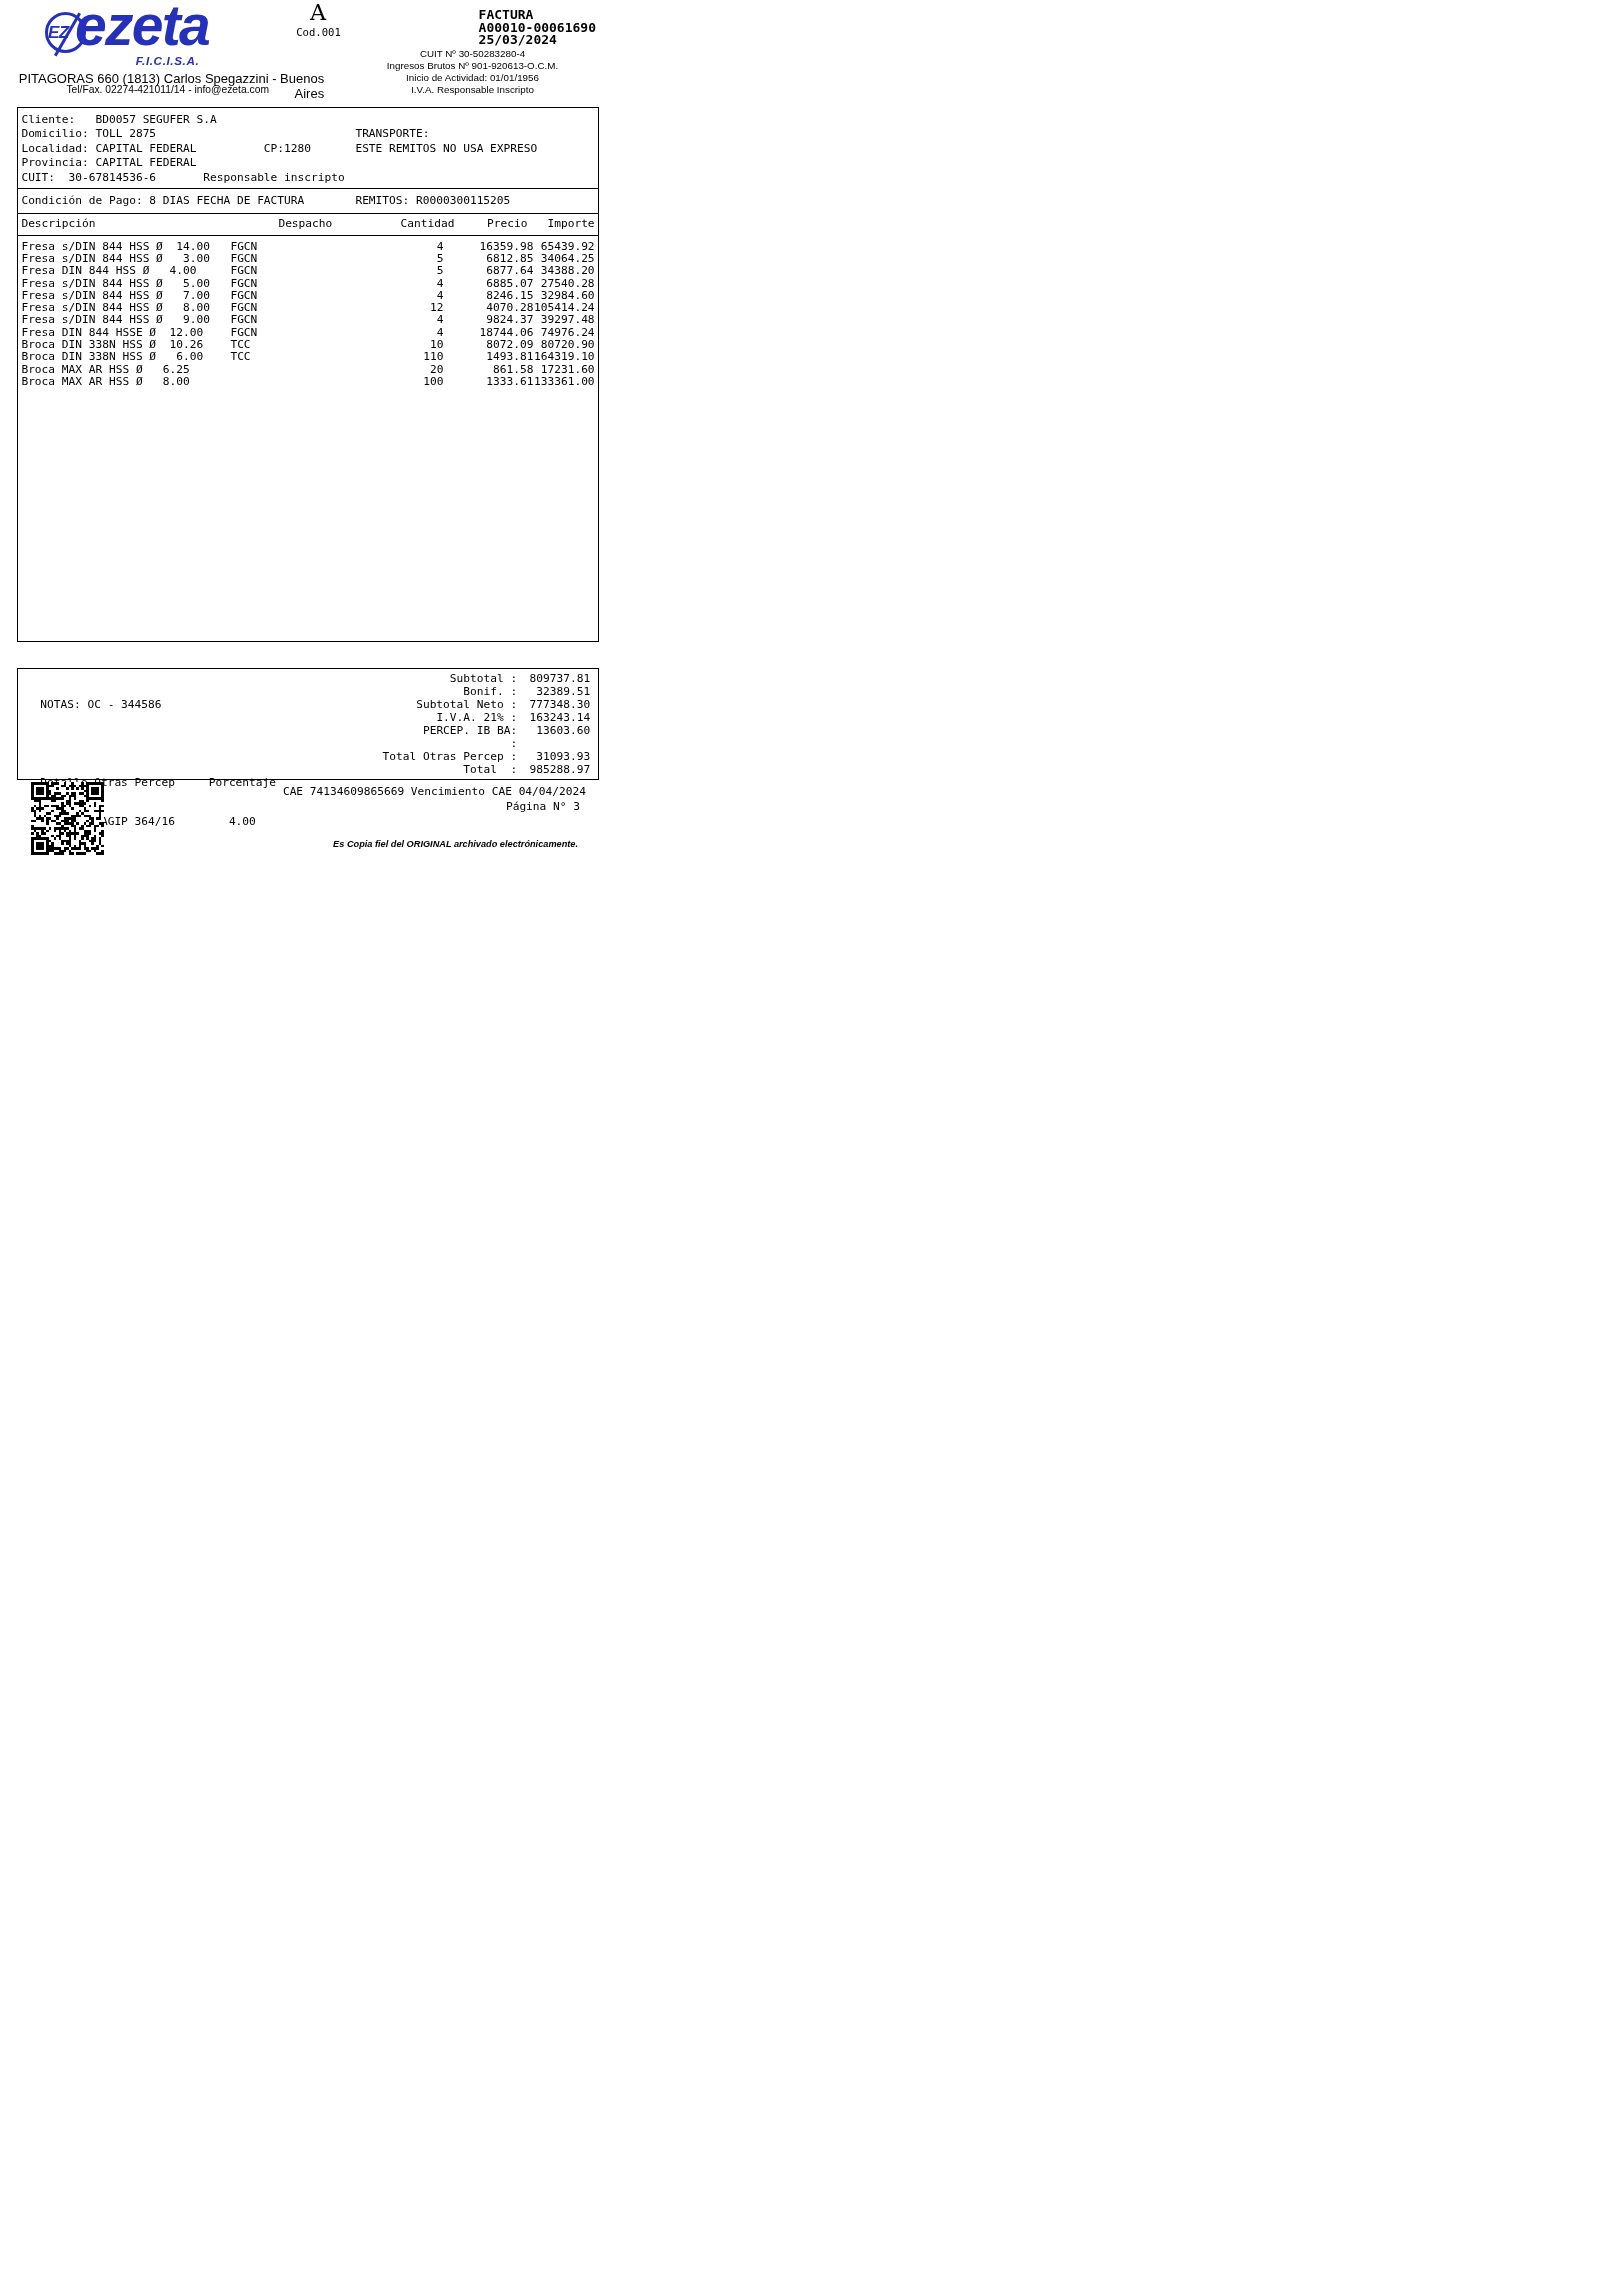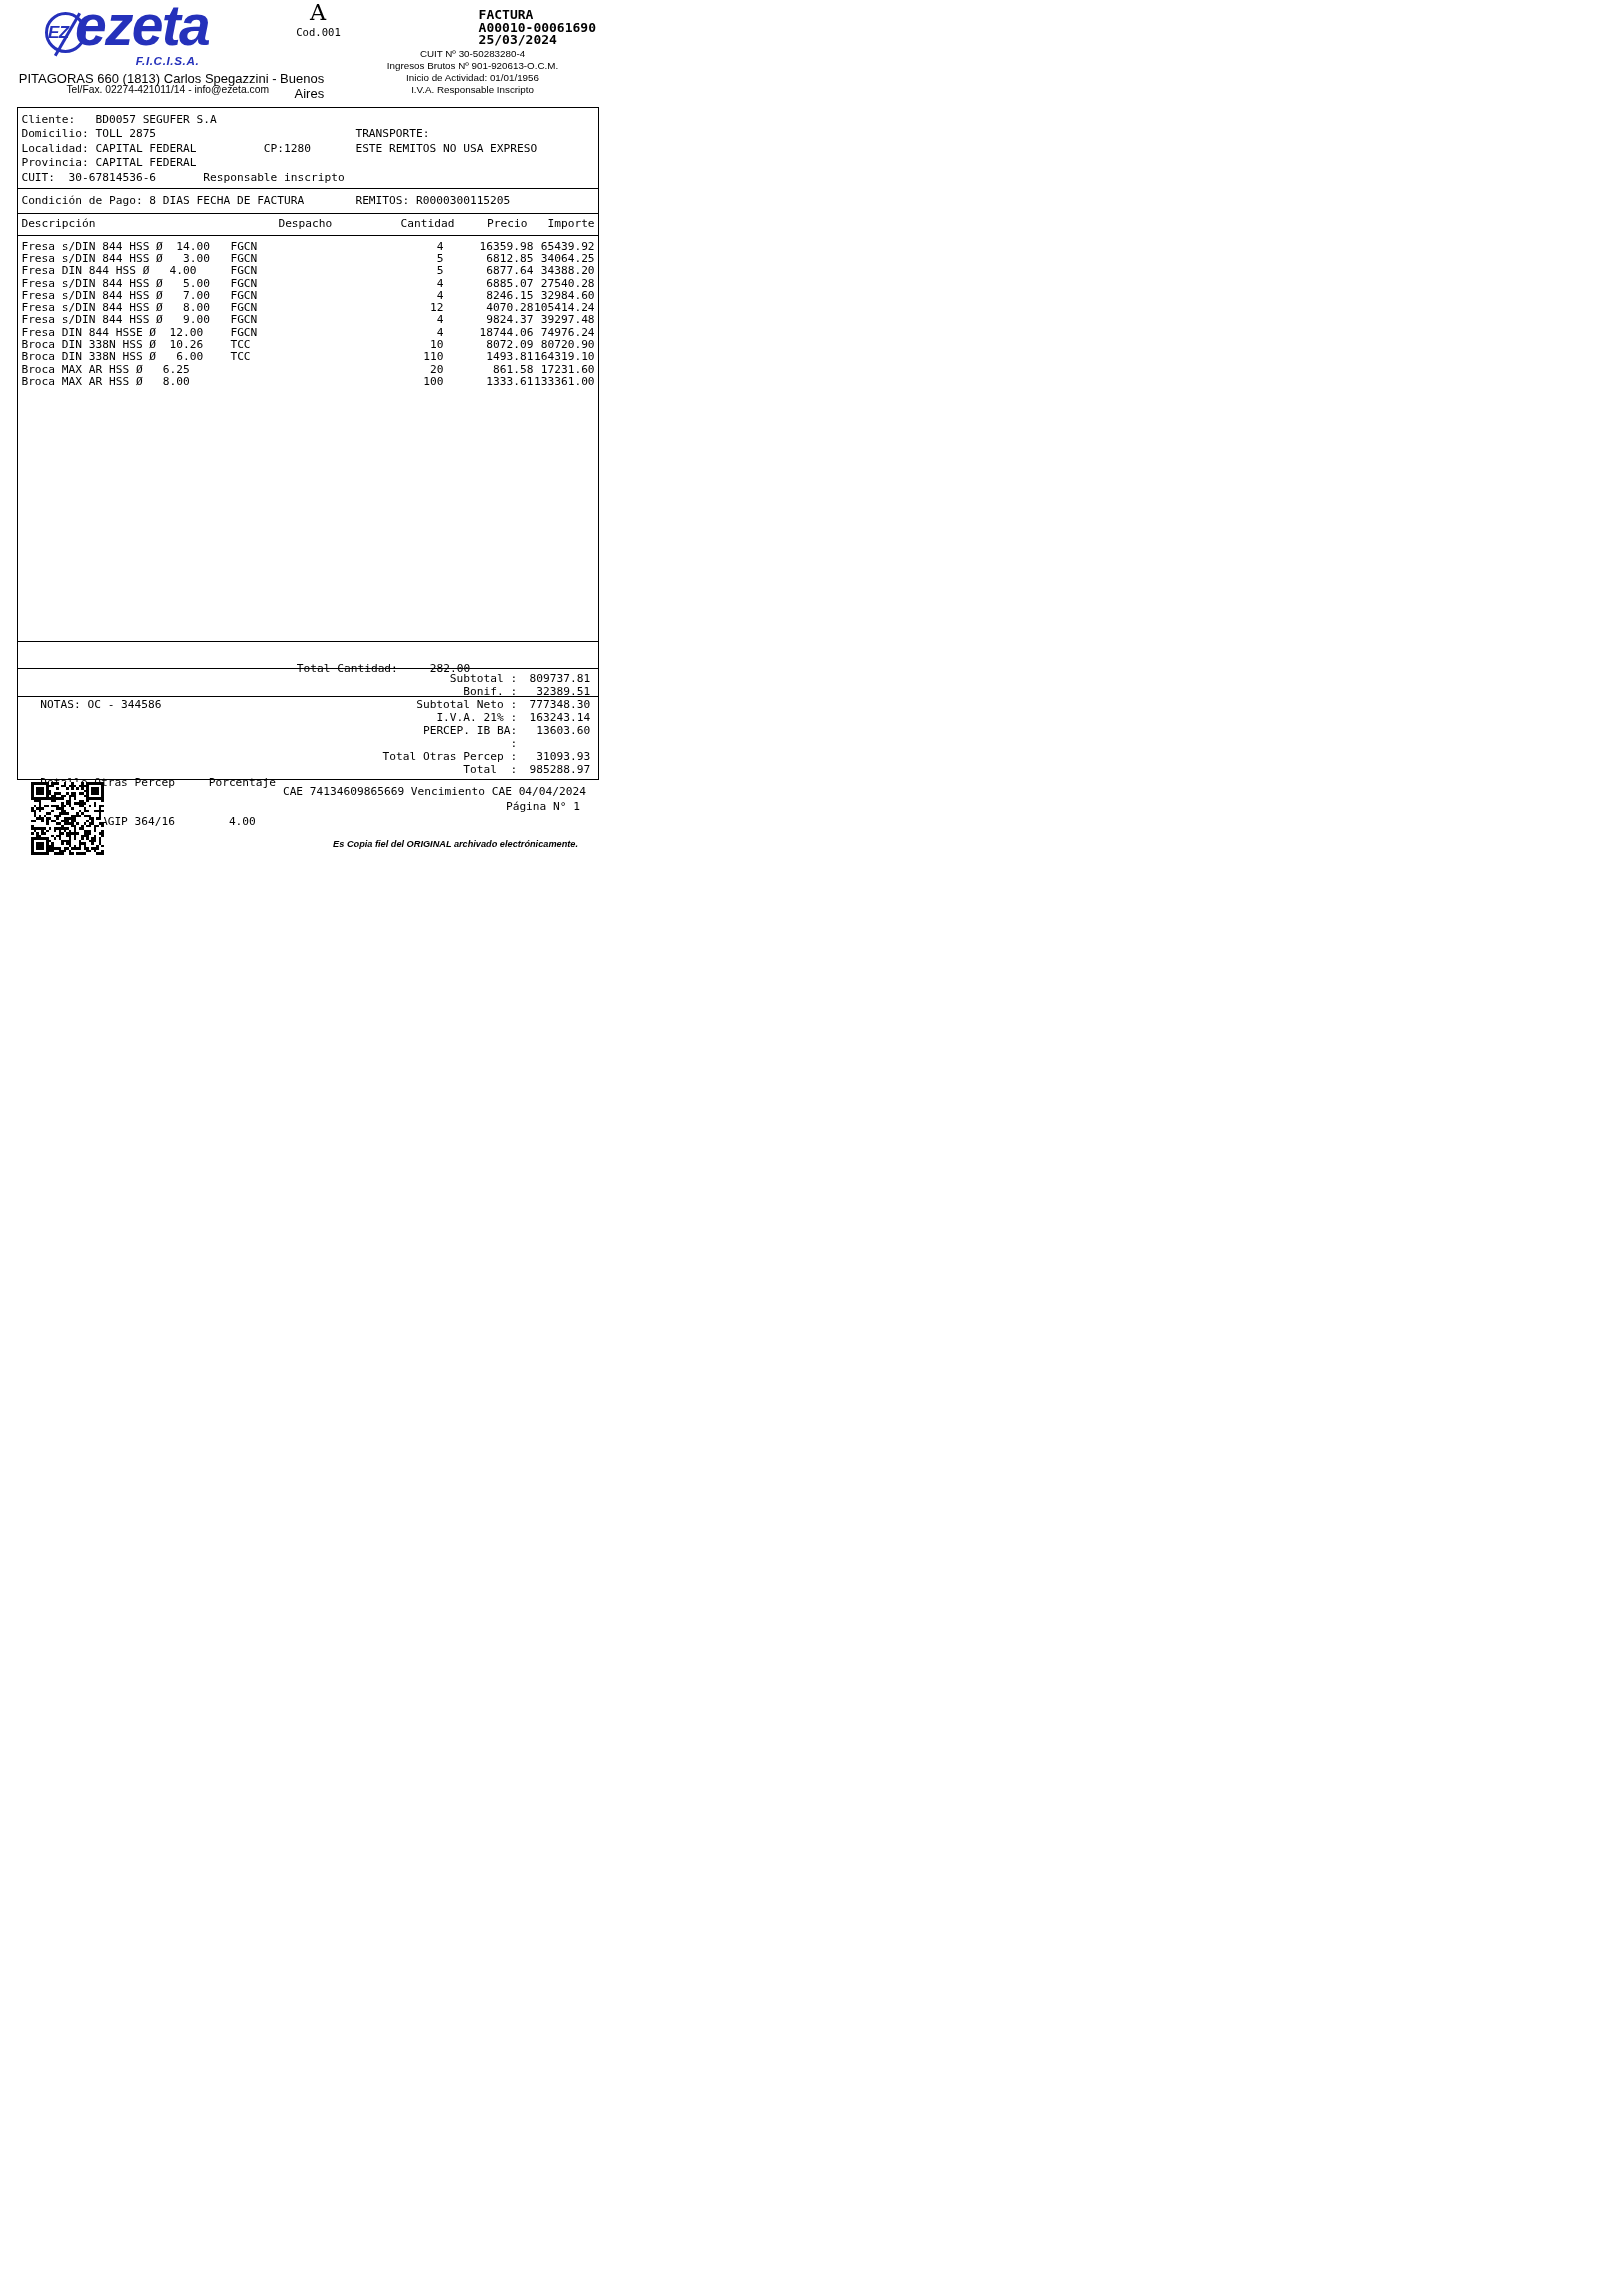--- a/index.html
+++ b/index.html
@@ -131,23 +131,20 @@
         <div class="irow"><span>Fresa s/DIN 844 HSS Ø   7.00</span><span>FGCN</span><span class="num">4</span><span class="num">8246.15</span><span class="num">32984.60</span></div>
         <div class="irow"><span>Fresa s/DIN 844 HSS Ø   8.00</span><span>FGCN</span><span class="num">12</span><span class="num">4070.28</span><span class="num">105414.24</span></div>
         <div class="irow"><span>Fresa s/DIN 844 HSS Ø   9.00</span><span>FGCN</span><span class="num">4</span><span class="num">9824.37</span><span class="num">39297.48</span></div>
         <div class="irow"><span>Fresa DIN 844 HSSE Ø  12.00</span><span>FGCN</span><span class="num">4</span><span class="num">18744.06</span><span class="num">74976.24</span></div>
         <div class="irow"><span>Broca DIN 338N HSS Ø  10.26</span><span>TCC</span><span class="num">10</span><span class="num">8072.09</span><span class="num">80720.90</span></div>
         <div class="irow"><span>Broca DIN 338N HSS Ø   6.00</span><span>TCC</span><span class="num">110</span><span class="num">1493.81</span><span class="num">164319.10</span></div>
         <div class="irow"><span>Broca MAX AR HSS Ø   6.25</span><span></span><span class="num">20</span><span class="num">861.58</span><span class="num">17231.60</span></div>
         <div class="irow"><span>Broca MAX AR HSS Ø   8.00</span><span></span><span class="num">100</span><span class="num">1333.61</span><span class="num">133361.00</span></div>
       </div>
 
-    <div class="total-row">
-      <span class="lbl">Total Cantidad:</span><span class="val">282.00</span>
-    </div>
   </section>
 
   <section class="notes-box">
     <div class="notes-inner">
       <div class="left-block">
         <div>NOTAS: OC - 344586</div>
         <div class="detalle">Detalle Otras Percep     Porcentaje</div>
         <div>RES GRAL AGIP 364/16        4.00</div>
       </div>
       <div class="right-block" id="summary-rows">
@@ -577,18 +574,18 @@
         <rect x="16" y="28" width="1" height="1" fill="#000"></rect>
         <rect x="18" y="28" width="1" height="1" fill="#000"></rect>
         <rect x="19" y="28" width="1" height="1" fill="#000"></rect>
         <rect x="20" y="28" width="1" height="1" fill="#000"></rect>
         <rect x="21" y="28" width="1" height="1" fill="#000"></rect>
         <rect x="26" y="28" width="1" height="1" fill="#000"></rect>
         <rect x="27" y="28" width="1" height="1" fill="#000"></rect>
         <rect x="28" y="28" width="1" height="1" fill="#000"></rect>
       </svg>
     <div class="cae">CAE 74134609865669 Vencimiento CAE 04/04/2024</div>
-    <div class="pagina">Página N° 1</div>
+    <div class="pagina">Página N° 3</div>
     <div class="copy">Es Copia fiel del ORIGINAL archivado electrónicamente.</div>
   </footer>
 
 </div>
 
 
 </body></html>

